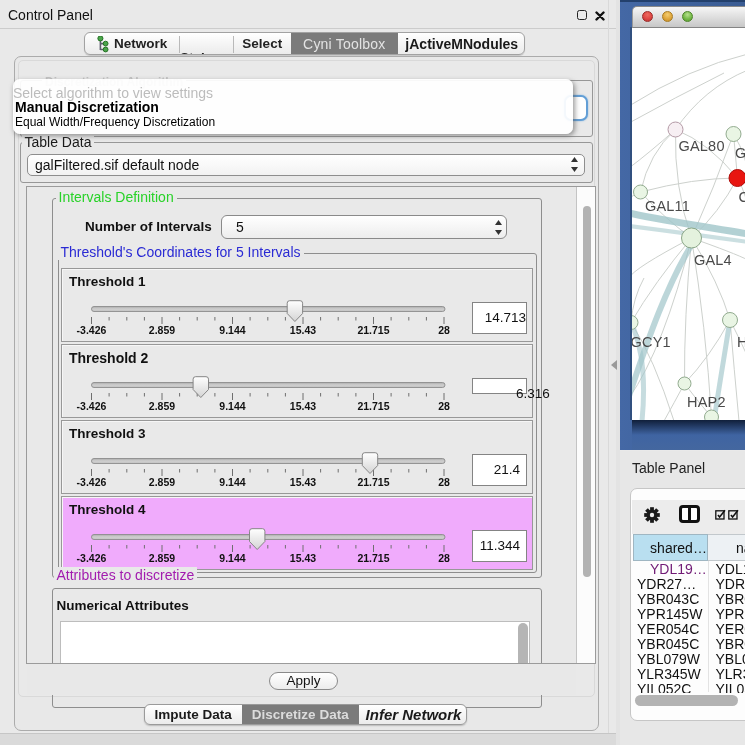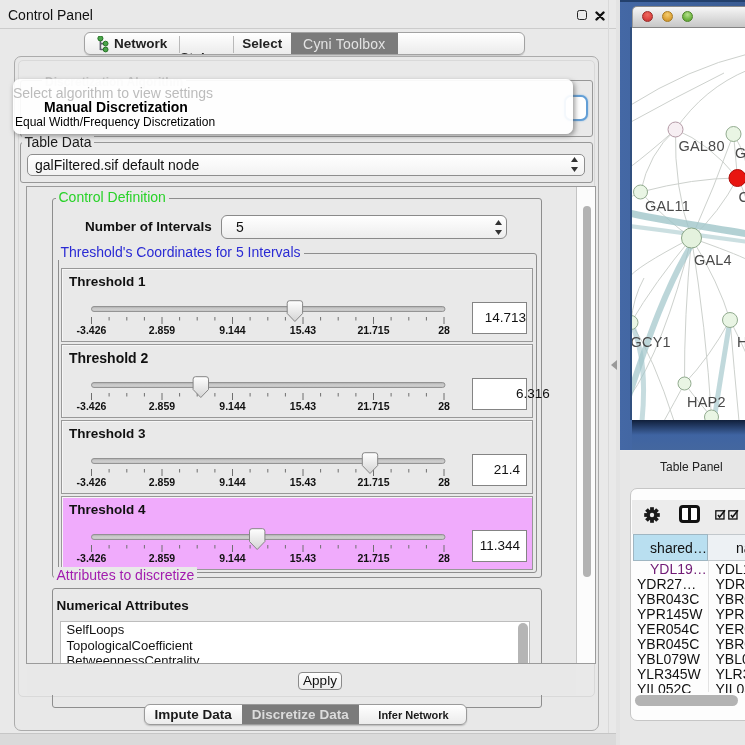--- a/index.html
+++ b/index.html
@@ -32,20 +32,21 @@
 <circle cx="4.4" cy="2.4" r="2.55" fill="#4aa64a" stroke="#267026" stroke-width="1"></circle>
 <circle cx="9.6" cy="7.6" r="2.4" fill="#4aa64a" stroke="#267026" stroke-width="1"></circle>
 <circle cx="9.6" cy="13.5" r="2.4" fill="#4aa64a" stroke="#267026" stroke-width="1"></circle>
 </svg>
 <div class="abs" style="left:29px;top:0;width:66px;height:23.5px;font-size:13.5px;font-weight:bold;color:#222;line-height:22.5px;">Network</div>
 <div class="abs" style="left:94px;top:3px;width:1px;height:17px;background:#b9b9b9;"></div>
 <div class="abs" style="left:95px;top:0;width:53px;height:23.5px;font-size:13.5px;font-weight:bold;color:#222;line-height:22.5px;margin-top:14px;">Style</div>
 <div class="abs" style="left:148px;top:3px;width:1px;height:17px;background:#b9b9b9;"></div>
 <div class="abs" style="left:149px;top:0;width:56.5px;height:23.5px;font-size:13.5px;font-weight:bold;color:#222;line-height:22.5px;text-align:center;">Select</div>
 <div class="abs" style="left:205.5px;top:0;width:107.5px;height:23.5px;background:#7b7b7b;font-size:14px;color:#e3e3e3;line-height:22.5px;text-align:center;letter-spacing:0.2px;">Cyni Toolbox</div>
+<div class="abs" style="left:313px;top:0;width:127.5px;height:23.5px;font-size:14px;font-weight:bold;color:#1a1a1a;line-height:22.5px;text-align:center;">jActiveMNodules</div>
 </div>
 
 <div class="abs" style="left:14px;top:56px;width:585px;height:675px;background:#e8e8e8;border:1px solid #ababab;border-radius:7px;"></div>
 <div class="abs" style="left:17.5px;top:60px;width:577px;height:637px;border:1px solid #d9d9d9;border-radius:5px;background:#e9e9e9;"></div>
 
 <div class="grp" style="left:20px;top:80px;width:573px;height:57px;"></div>
 <div class="grptitle" style="left:42px;top:74.5px;color:#c3c3c3;font-weight:bold;font-size:12px;">Discretization Algorithm</div>
 
 <div class="abs" style="left:564px;top:94.5px;width:23.5px;height:26px;border:2.5px solid #639fd6;border-radius:7px;background:#fff;box-shadow:0 0 2px #8ab8e0;"></div>
 
@@ -57,21 +58,21 @@
       <path d="M4.5 0 L8 5 L1 5 Z" fill="#333"></path>
       <path d="M4.5 15 L8 10 L1 10 Z" fill="#333"></path>
     </svg>
 
 <div class="abs" style="left:26px;top:186px;width:570px;height:478px;border:1px solid #9b9b9b;background:#e9e9e9;"></div>
 
 <div class="abs" style="left:576px;top:187px;width:19px;height:476px;background:#fcfcfc;border-left:1px solid #c4c4c4;"></div>
 <div class="abs" style="left:582.5px;top:206px;width:8px;height:371px;background:#b3b3b3;border-radius:4px;"></div>
 
 <div class="grp" style="left:51.5px;top:197.5px;width:490px;height:380px;border-color:#8e8e8e;"></div>
-<div class="grptitle" style="left:55.5px;top:188.5px;color:#28d228;">Control Definition</div>
+<div class="grptitle" style="left:55.5px;top:188.5px;color:#28d228;">Intervals Definition</div>
 
 <div class="abs boldtxt" style="left:85px;top:218.5px;font-size:13.5px;color:#111;text-align:center;">Number of Intervals</div>
 <div class="abs" style="left:220.5px;top:215px;width:286.5px;height:24px;background:linear-gradient(#ffffff,#ededed);border:1px solid #8a8a8a;border-radius:6px;"></div>
 <div class="abs" style="left:236px;top:215px;font-size:14px;color:#111;line-height:24px;">5</div>
 <svg class="abs" style="left:494px;top:220px" width="9" height="15" viewBox="0 0 9 15">
       <path d="M4.5 0 L8 5 L1 5 Z" fill="#333"></path>
       <path d="M4.5 15 L8 10 L1 10 Z" fill="#333"></path>
     </svg>
 
 <div class="grp" style="left:58px;top:252.5px;width:479px;height:320px;border-color:#8e8e8e;"></div>
@@ -160,21 +161,21 @@
         <line x1="364.4" y1="48" x2="364.4" y2="51.5" stroke="#6f6f6f" stroke-width="1"></line>
         <line x1="382" y1="48" x2="382" y2="55" stroke="#6f6f6f" stroke-width="1"></line>
         <text x="29.5" y="64.5" text-anchor="middle" font-size="10.5" font-weight="bold" fill="#111" font-family="Liberation Sans, sans-serif">-3.426</text>
         <text x="100" y="64.5" text-anchor="middle" font-size="10.5" font-weight="bold" fill="#111" font-family="Liberation Sans, sans-serif">2.859</text>
         <text x="170.5" y="64.5" text-anchor="middle" font-size="10.5" font-weight="bold" fill="#111" font-family="Liberation Sans, sans-serif">9.144</text>
         <text x="241" y="64.5" text-anchor="middle" font-size="10.5" font-weight="bold" fill="#111" font-family="Liberation Sans, sans-serif">15.43</text>
         <text x="311.5" y="64.5" text-anchor="middle" font-size="10.5" font-weight="bold" fill="#111" font-family="Liberation Sans, sans-serif">21.715</text>
         <text x="382" y="64.5" text-anchor="middle" font-size="10.5" font-weight="bold" fill="#111" font-family="Liberation Sans, sans-serif">28</text>
 <path d="M 131.10000000000002 34.2 Q 131.10000000000002 31.7 133.60000000000002 31.7 L 144.0 31.7 Q 146.5 31.7 146.5 34.2 L 146.5 44.5 L 138.8 52.5 L 131.10000000000002 44.5 Z" fill="url(#th2)" stroke="#868686" stroke-width="1"></path>
 </svg>
-<div class="abs" style="left:410px;top:33px;width:55px;height:32px;background:#fff;border:1px solid #848484;font-size:13.5px;color:#111;text-align:right;line-height:30px;padding-right:6px;padding-left:43px;">6.316</div>
+<div class="abs" style="left:410px;top:33px;width:55px;height:16px;background:#fff;border:1px solid #848484;font-size:13.5px;color:#111;text-align:right;line-height:30px;padding-right:6px;padding-left:43px;">6.316</div>
 </div>
     <div class="abs" style="left:61px;top:419.5px;width:472px;height:74px;background:#e9e9e9;border:1px solid #989898;box-shadow:inset 1px 1px 0 #f6f6f6;">
 <div class="abs boldtxt" style="left:7px;top:5.5px;font-size:13.5px;color:#111;">Threshold 3</div>
 <svg class="abs" style="left:0;top:0" width="470" height="72" viewBox="0 0 470 72">
 <defs>
           <linearGradient id="tr3" x1="0" y1="0" x2="0" y2="1">
             <stop offset="0" stop-color="#ababab"></stop>
             <stop offset="0.5" stop-color="#cfcfcf"></stop>
             <stop offset="1" stop-color="#c2c2c2"></stop>
           </linearGradient>
@@ -259,37 +260,36 @@
         <text x="382" y="64.5" text-anchor="middle" font-size="10.5" font-weight="bold" fill="#111" font-family="Liberation Sans, sans-serif">28</text>
 <path d="M 187.5 34.2 Q 187.5 31.7 190.0 31.7 L 200.39999999999998 31.7 Q 202.89999999999998 31.7 202.89999999999998 34.2 L 202.89999999999998 44.5 L 195.2 52.5 L 187.5 44.5 Z" fill="url(#th4)" stroke="#868686" stroke-width="1"></path>
 </svg>
 <div class="abs" style="left:410px;top:33px;width:55px;height:32px;background:#fff;border:1px solid #848484;font-size:13.5px;color:#111;text-align:right;line-height:30px;padding-right:6px;">11.344</div>
 </div>
 
 <div class="grp" style="left:51.5px;top:588px;width:490.5px;height:120px;border-color:#8e8e8e;"></div>
 <div class="grptitle" style="left:53.5px;top:567px;color:#a21caf;">Attributes to discretize</div>
 <div class="abs boldtxt" style="left:56.5px;top:598px;font-size:13.5px;color:#111;">Numerical Attributes</div>
 <div class="abs" style="left:59.5px;top:621px;width:470px;height:43px;background:#fff;border:1px solid #bdbdbd;"></div>
-<div class="abs" style="left:66.5px;top:622px;font-size:13px;color:#111;line-height:15.65px;">SelfLoops<br>TopologicalCoefficient<br>BetweennessCentrality</div>
 <div class="abs" style="left:518px;top:623px;width:10px;height:41px;background:#b5b5b5;border-radius:5px 5px 0 0;"></div>
 
 <div class="abs" style="left:27px;top:664px;width:549px;height:31px;background:#e8e8e8;"></div>
 <div class="abs" style="left:26px;top:663px;width:570px;height:1px;background:#9b9b9b;"></div>
 
-<div class="abs" style="left:269px;top:671.5px;width:44px;height:18px;background:linear-gradient(#ffffff,#ececec);border:1px solid #8a8a8a;border-radius:4px;text-align:center;font-size:13.5px;color:#111;line-height:16.5px;margin-left:29px;">Apply</div>
+<div class="abs" style="left:269px;top:671.5px;width:69px;height:18px;background:linear-gradient(#ffffff,#ececec);border:1px solid #8a8a8a;border-radius:9px;text-align:center;font-size:13.5px;color:#111;line-height:16.5px;">Apply</div>
 
 <div id="bottomtabs" class="abs" style="left:144px;top:703.5px;width:323px;height:21px;border:1px solid #9a9a9a;border-radius:6px;background:linear-gradient(#ffffff,#ebebeb);overflow:hidden;box-shadow:0 1px 1.5px rgba(0,0,0,0.2);">
 <div class="abs" style="left:0;top:0;width:96.5px;height:21px;font-size:13.5px;font-weight:bold;color:#1a1a1a;line-height:20px;text-align:center;">Impute Data</div>
 <div class="abs" style="left:96.5px;top:0;width:117.5px;height:21px;background:#7b7b7b;font-size:13.5px;font-weight:bold;color:#dcdcdc;line-height:20px;text-align:center;">Discretize Data</div>
-<div class="abs" style="left:214px;top:0;width:109px;height:21px;font-size:11px;font-weight:bold;color:#1a1a1a;line-height:20px;text-align:center;">Infer Network</div>
+<div class="abs" style="left:214px;top:0;width:109px;height:21px;font-size:15px;font-weight:bold;color:#1a1a1a;line-height:20px;text-align:center;font-style:italic;">Infer Network</div>
 </div>
 
 <div class="abs" style="left:13px;top:78.5px;width:559.5px;height:55px;background:rgba(255,255,255,0.93);border-radius:7px;box-shadow:1.5px 2px 5px rgba(90,90,90,0.6);"></div>
 <div class="abs" style="left:13px;top:85px;width:559px;font-size:14px;color:#bcbcbc;">Select algorithm to view settings</div>
-<div class="abs boldtxt" style="left:15px;top:99px;font-size:14px;color:#000;margin-left:29px;">Manual Discretization</div>
+<div class="abs boldtxt" style="left:15px;top:99px;font-size:14px;color:#000;">Manual Discretization</div>
 <div class="abs" style="left:15px;top:114.5px;font-size:12px;color:#000;">Equal Width/Frequency Discretization</div>
 
 <div class="abs" style="left:607.5px;top:0;width:1px;height:733px;background:#d9d9d9;"></div>
 <div class="abs" style="left:0;top:733px;width:616px;height:1px;background:#c6c6c6;"></div>
 
 <div class="abs" style="left:616px;top:0;width:4px;height:745px;background:#e3e3e3;"></div>
 <svg class="abs" style="left:610px;top:359px" width="8" height="12" viewBox="0 0 8 12">
       <path d="M7 1 L1 6 L7 11 Z" fill="#9a9a9a"></path>
     </svg>
 
@@ -357,21 +357,21 @@
           <text x="-3.5" y="318.5" font-size="14.5" fill="#4a4a4a" letter-spacing="0.2" font-family="Liberation Sans, sans-serif">GCY1</text>
           <text x="103" y="318.5" font-size="14.5" fill="#4a4a4a" letter-spacing="0.2" font-family="Liberation Sans, sans-serif">HI</text>
           <text x="53" y="378.5" font-size="14.5" fill="#4a4a4a" letter-spacing="0.2" font-family="Liberation Sans, sans-serif">HAP2</text>
         </g>
       </svg>
 </div>
 
 <div class="abs" style="left:631.5px;top:420px;width:113.5px;height:30px;background:linear-gradient(#101f3a,#3f64a2 50%,#44679f);"></div>
 
 <div class="abs" style="left:620px;top:450.5px;width:125px;height:294.5px;background:#e7e7e7;"></div>
-<div class="abs" style="left:660px;top:460px;font-size:12px;color:#222;">Table Panel</div>
+<div class="abs" style="left:632px;top:460px;font-size:14px;color:#222;">Table Panel</div>
 <div class="abs" style="left:630px;top:487.5px;width:130px;height:233px;background:#fdfdfd;border:1px solid #c6c6c6;border-radius:7px;"></div>
 <div class="abs" style="left:631.5px;top:500px;width:113px;height:33.5px;background:#ececec;"></div>
 <svg class="abs" style="left:644px;top:507px" width="16" height="16" viewBox="-8 -8 16 16">
 <rect x="-1.9" y="-7.8" width="3.8" height="15.6" transform="rotate(0 0 0)" fill="#1a1a1a"></rect>
       <rect x="-1.9" y="-7.8" width="3.8" height="15.6" transform="rotate(45 0 0)" fill="#1a1a1a"></rect>
       <rect x="-1.9" y="-7.8" width="3.8" height="15.6" transform="rotate(90 0 0)" fill="#1a1a1a"></rect>
       <rect x="-1.9" y="-7.8" width="3.8" height="15.6" transform="rotate(135 0 0)" fill="#1a1a1a"></rect>
       <circle cx="0" cy="0" r="5.3" fill="#1a1a1a"></circle>
       <circle cx="0" cy="0" r="2.2" fill="#ececec"></circle>
     </svg>

